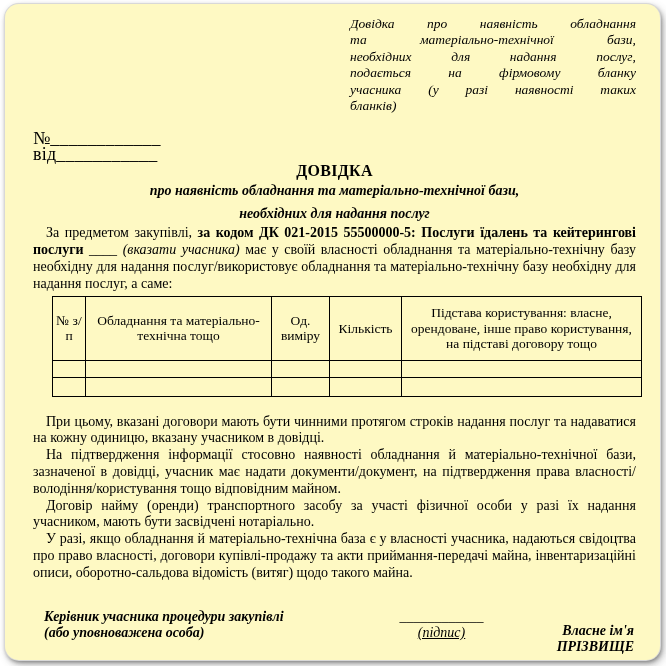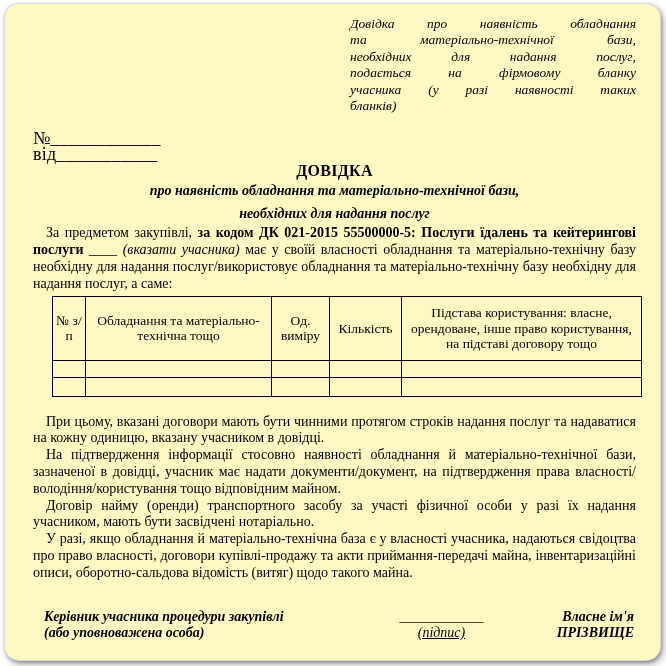--- a/index.html
+++ b/index.html
@@ -92,20 +92,21 @@
     font-size: 14px;
     line-height: 16.5px;
   }
   .sig-caption { font-style: italic; text-decoration: underline; }
   .sig-right {
     flex: 1;
     text-align: right;
     font-size: 14px; font-weight: bold; font-style: italic;
     line-height: 16.5px;
     padding-right: 2px;
+    margin-top: 14px;
   }
   
   .seal-row { margin-top: 21px; margin-left: 19px; font-size: 14px; }
   .seal-label { font-weight: bold; }
   .seal-note { font-style: italic; }
 </style>
 </head>
 <body>
 
 <div class="page">

